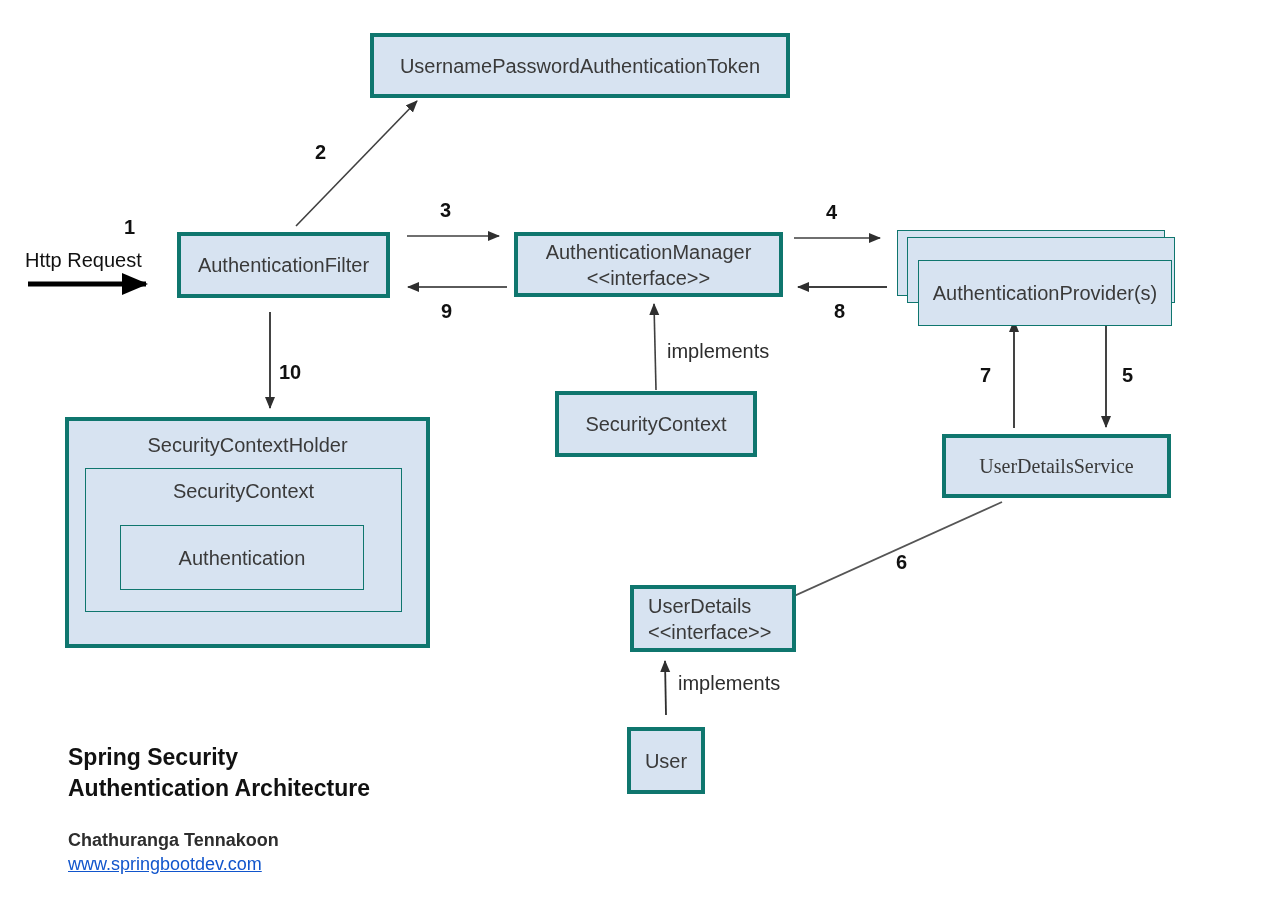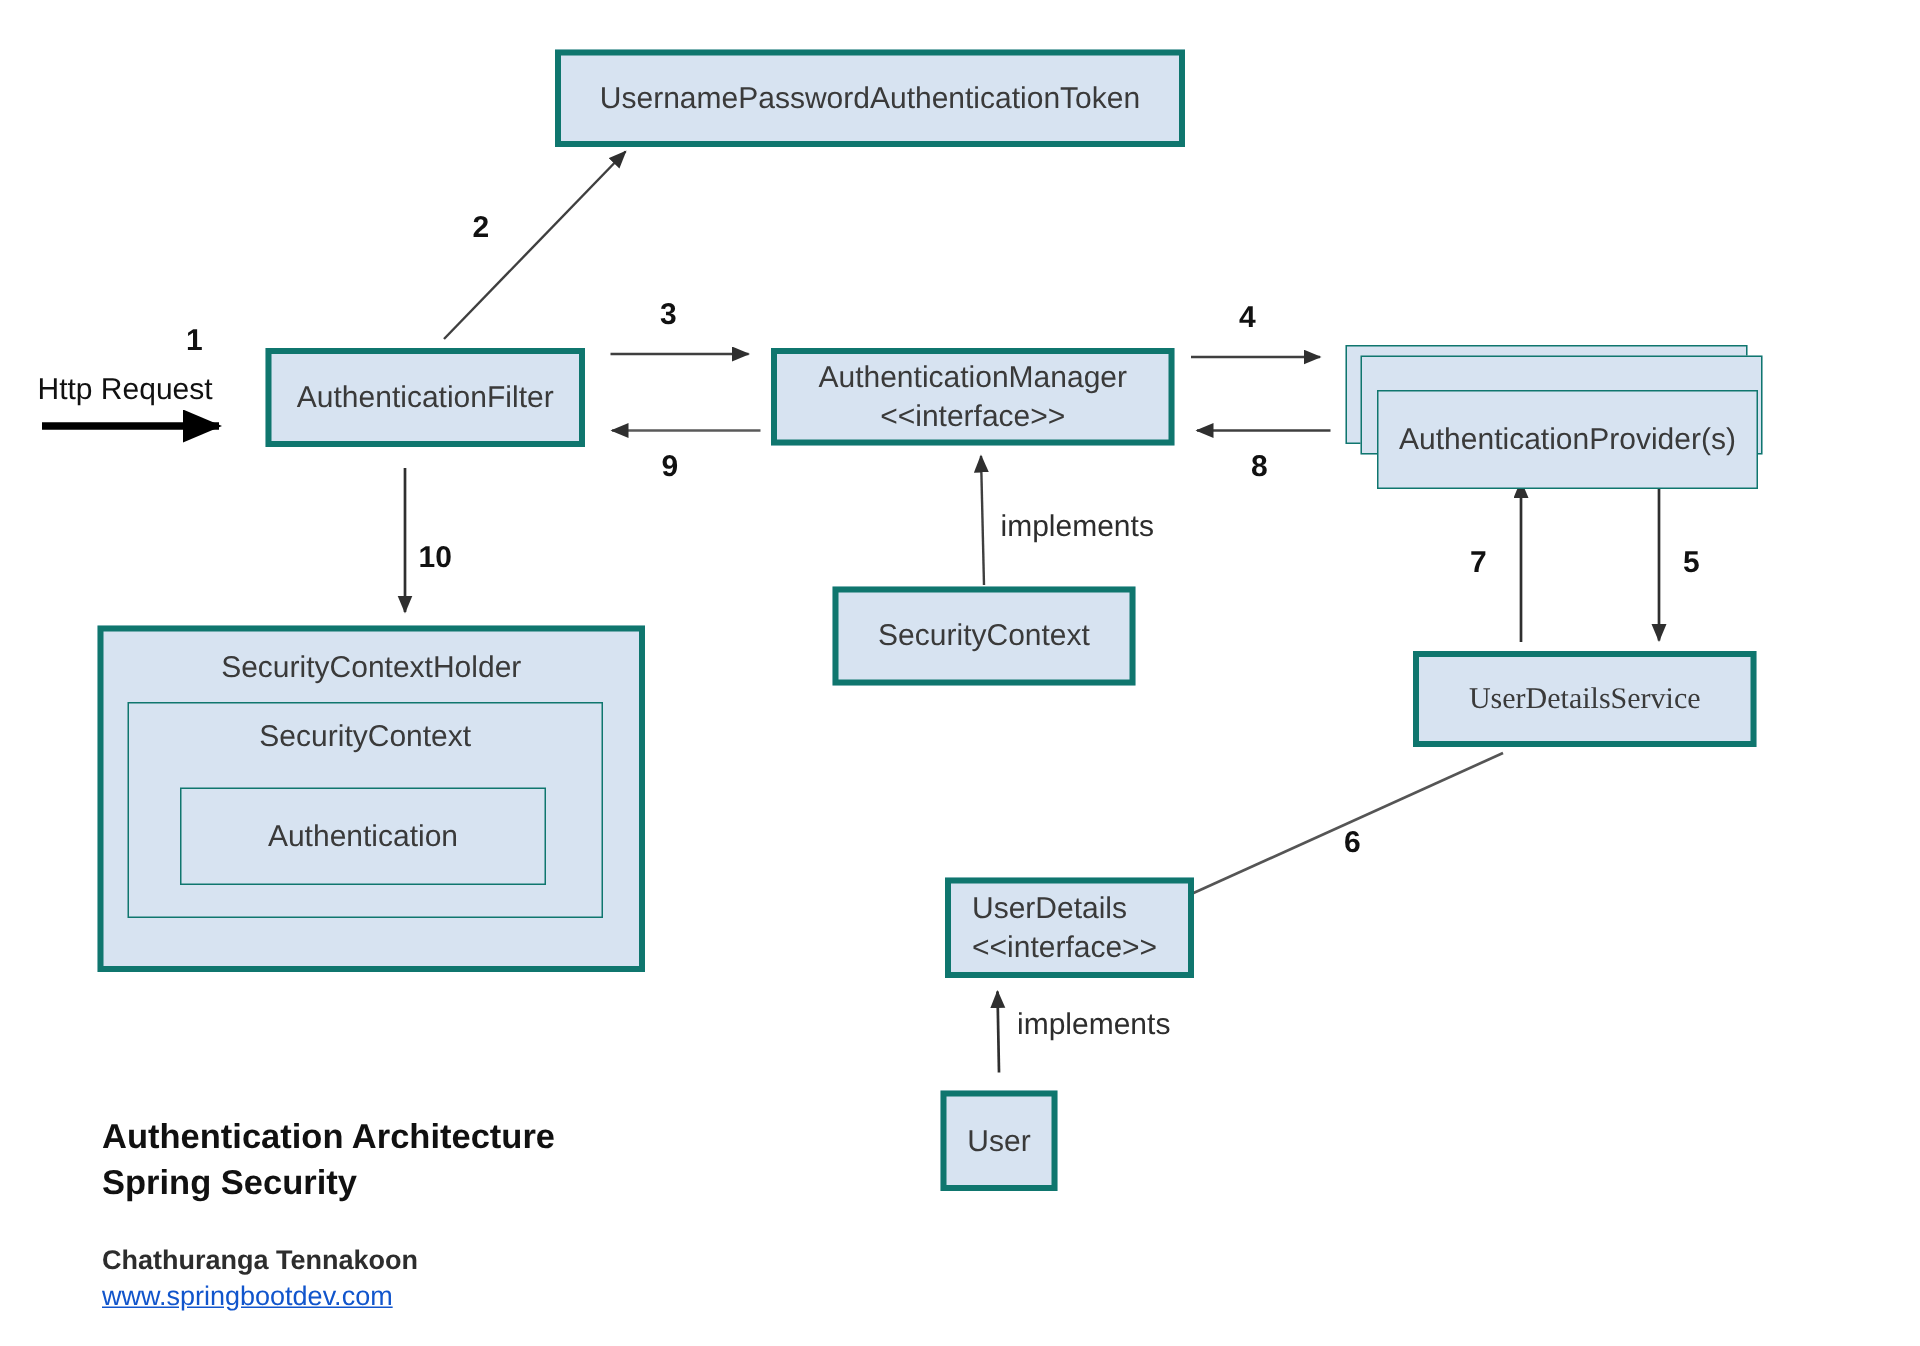--- a/index.html
+++ b/index.html
@@ -170,19 +170,19 @@
   <div class="num-label" style="left:980px; top:364px;">7</div>
   <div class="num-label" style="left:834px; top:300px;">8</div>
   <div class="num-label" style="left:441px; top:300px;">9</div>
   <div class="num-label" style="left:279px; top:361px;">10</div>
 
   <div class="text-label" style="left:25px; top:249px; color:#111111;">Http Request</div>
   <div class="text-label" style="left:667px; top:340px;">implements</div>
   <div class="text-label" style="left:678px; top:672px;">implements</div>
 
   <div class="title-block">
+    <div class="title-line">Spring Security</div>
     <div class="title-line">Authentication Architecture</div>
-    <div class="title-line">Spring Security</div>
     <div class="author-line">Chathuranga Tennakoon</div>
     <div class="site-link">www.springbootdev.com</div>
   </div>
 
 </div>
 
 </body></html>

